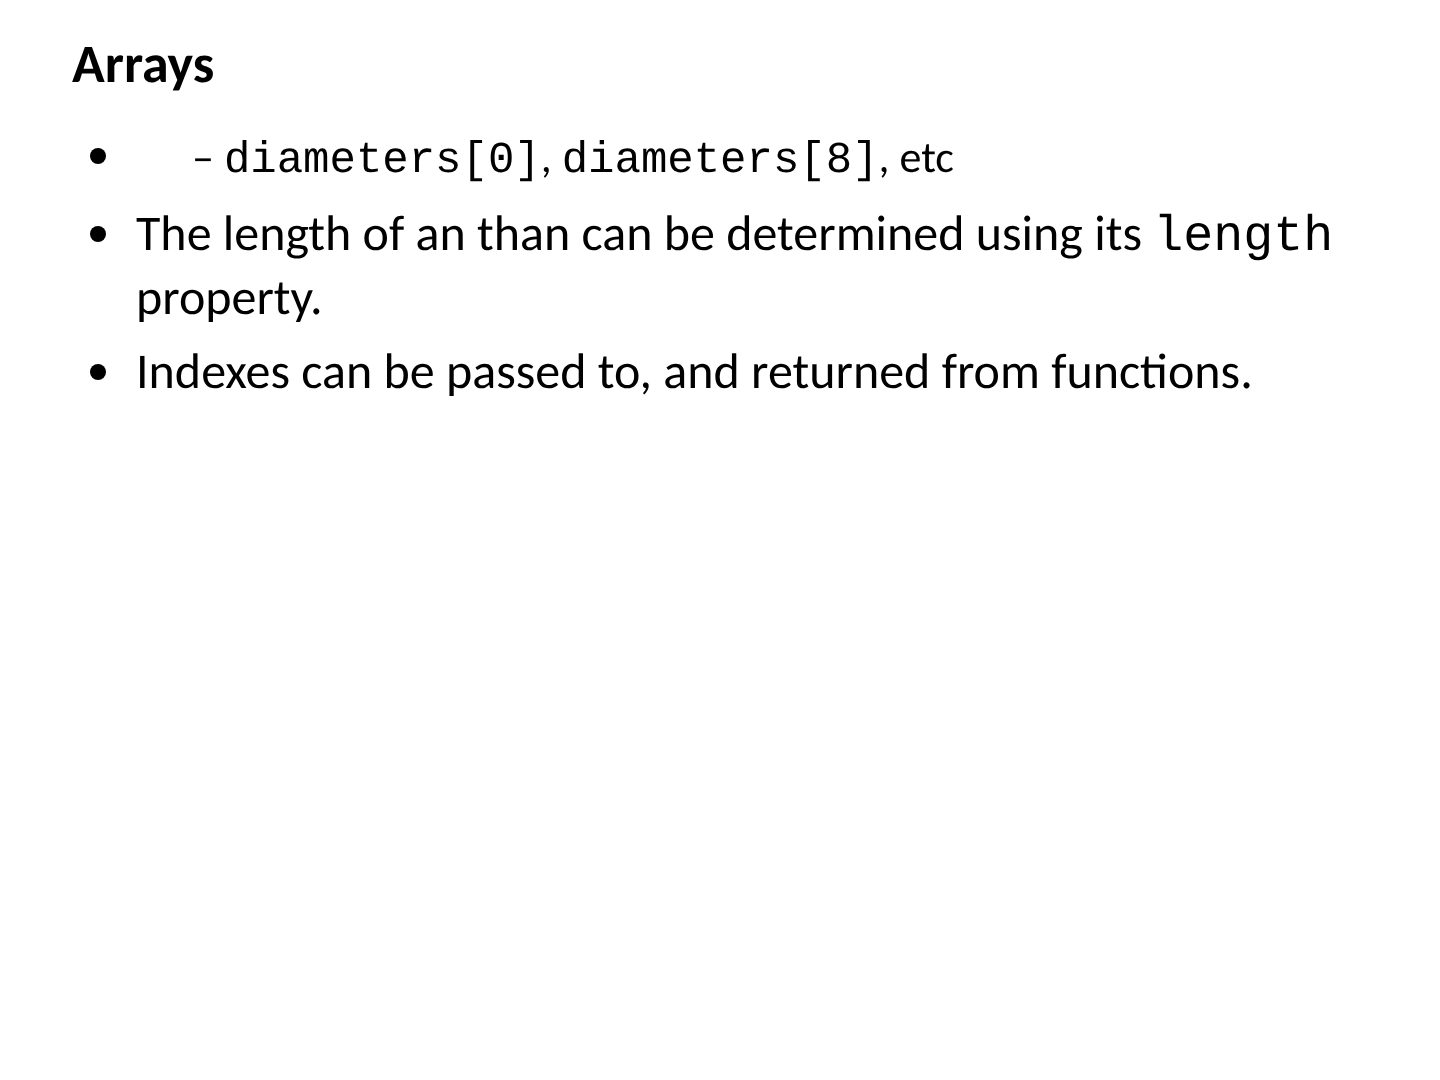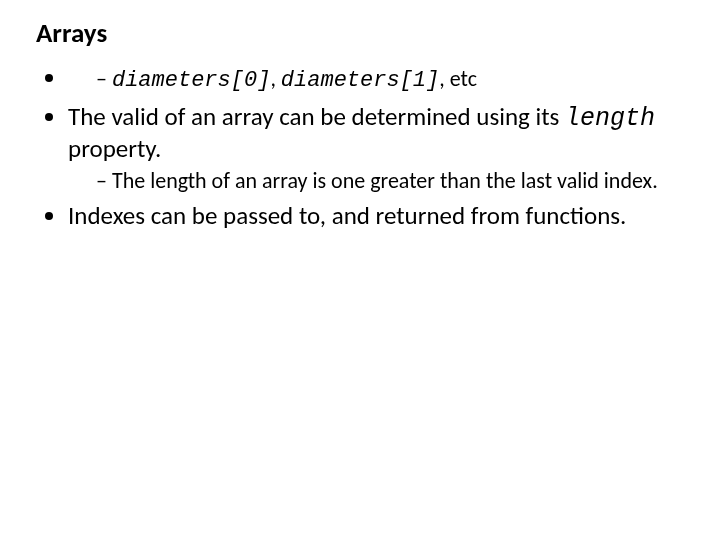--- a/index.html
+++ b/index.html
@@ -40,48 +40,44 @@
   ul.level2 > li {
     font-size: 22px;
     line-height: 1.3;
     margin-bottom: 2px;
   }
   ul.level2 > li::before {
     content: "– ";
   }
   .code {
     font-family: "Courier New", Courier, monospace;
-    font-style: italic;
   }
   .bold {
     font-weight: 700;
   }
 </style>
 </head>
 <body>
 
 <div class="slide">
   <h1 class="title">Arrays</h1>
 
   <ul class="level1">
 
     <li>
       <ul class="level2">
         <li>
-          <span class="code">diameters[0]</span><span>, </span><span class="code">diameters[1]</span><span>, etc</span>
+          <span class="code">diameters[0]</span><span>, </span><span class="code">diameters[8]</span><span>, etc</span>
         </li>
       </ul>
     </li>
 
     <li>
-      <span>The valid of an array can be determined using its </span><span class="code">length</span><span> property.</span>
+      <span>The length of an than can be determined using its </span><span class="code">length</span><span> property.</span>
       <ul class="level2">
-        <li>
-          <span>The length of an array is one greater than the last valid index.</span>
-        </li>
       </ul>
     </li>
 
     <li>
       <span>Indexes can be passed to, and returned from functions.</span>
     </li>
 
   </ul>
 </div>
 

